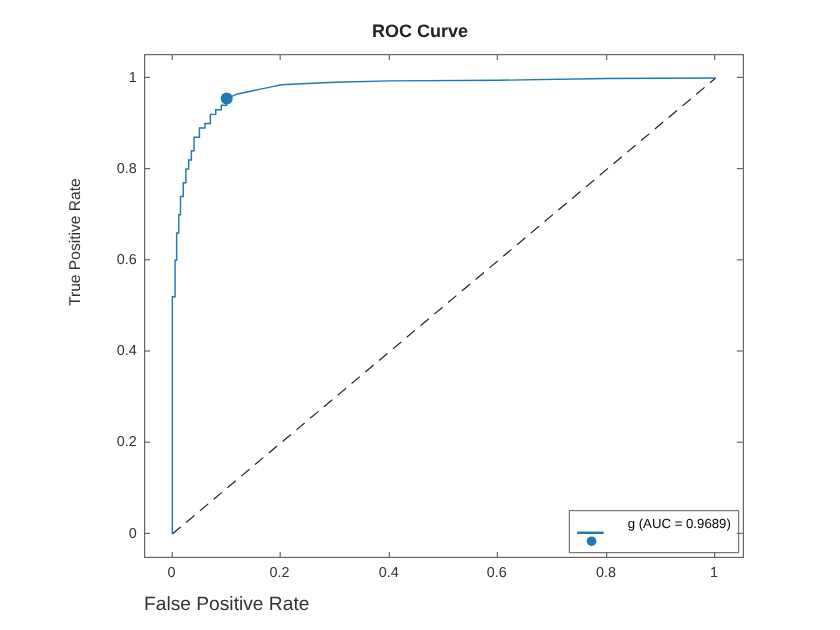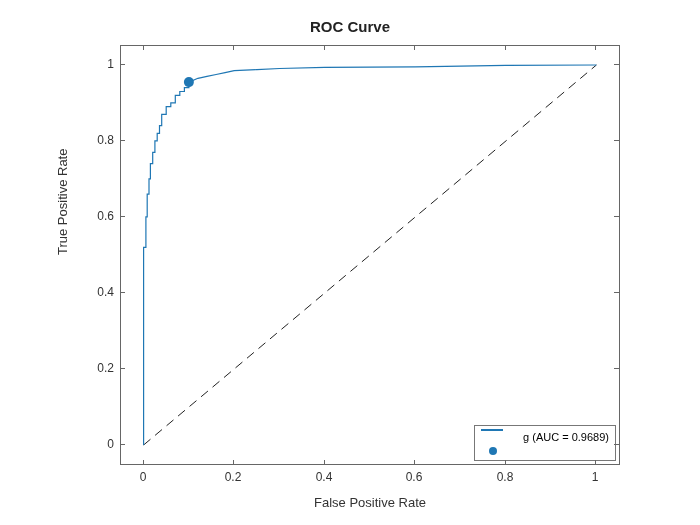--- a/index.html
+++ b/index.html
@@ -1,29 +1,29 @@
 <!DOCTYPE html>
 <html><head>
 <meta charset="utf-8">
 <style>
 html,body{margin:0;padding:0;background:#fff;font-family:Helvetica,Arial,sans-serif}
 .figure{position:relative;width:700px;height:525px;background:#fff}
 .title{position:absolute;left:0;width:700px;top:18px;text-align:center;font-weight:bold;font-size:15px;color:#222}
 .plot{position:absolute;left:120px;top:45px;width:500px;height:420px;background:#fff;border:1px solid #666;box-sizing:border-box}
 .ylabel{position:absolute;left:55px;top:255px;transform:rotate(-90deg);transform-origin:left top;font-size:13px;color:#333;white-space:nowrap}
-.xlabel{position:absolute;left:120px;width:500px;top:495px;text-align:center;font-size:13px;color:#333}
+.xlabel{position:absolute;left:120px;width:500px;top:495px;text-align:left;font-size:16px;color:#333}
 .tick-y{position:absolute;right:586px;width:40px;text-align:right;font-size:12px;color:#333}
 .tick-x{position:absolute;top:470px;width:40px;text-align:center;font-size:12px;color:#333}
 .tickmark-y{position:absolute;left:120px;width:5px;height:1px;background:#666}
 .tickmark-x{position:absolute;top:460px;height:5px;width:1px;background:#666}
 .tickmark-yr{position:absolute;left:614px;width:5px;height:1px;background:#666}
 .tickmark-xt{position:absolute;top:45px;height:5px;width:1px;background:#666}
 svg.curve{position:absolute;left:0;top:0;width:498px;height:418px;overflow:visible}
 .legend{position:absolute;right:3px;bottom:3px;background:#fff;border:1px solid #777;font-size:11px;padding:3px 6px;line-height:16px}
-.legend-row{display:flex;align-items:flex-start;gap:20px}
+.legend-row{display:flex;align-items:flex-end;gap:20px}
 .swatch-line{width:22px;height:2px;background:#1f77b4;position:relative}
 .swatch-dot{width:22px;height:12px;position:relative}
 .swatch-dot::after{content:"";position:absolute;left:8px;top:2px;width:8px;height:8px;border-radius:50%;background:#1f77b4}
 </style>
 </head>
 <body>
 
 <div class="figure">
   <div class="title">ROC Curve</div>
   <div class="ylabel">True Positive Rate</div>

